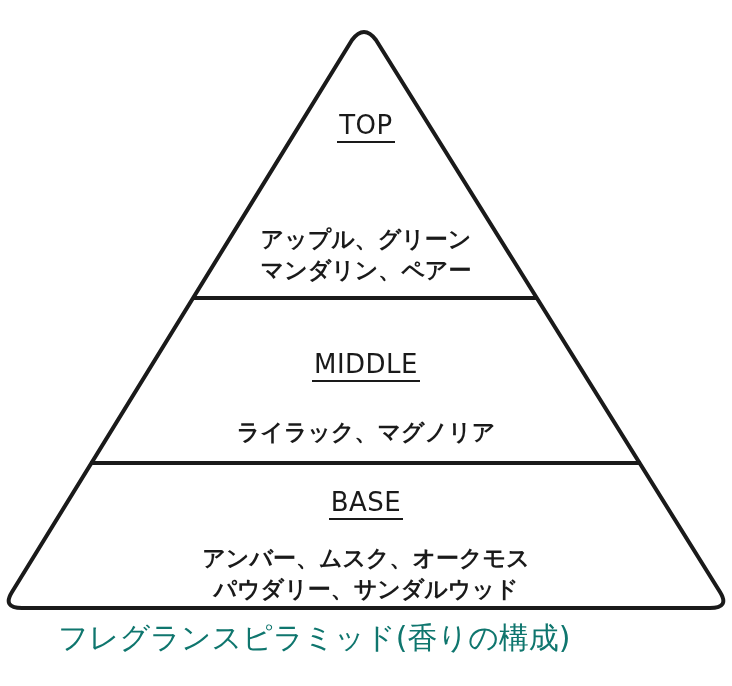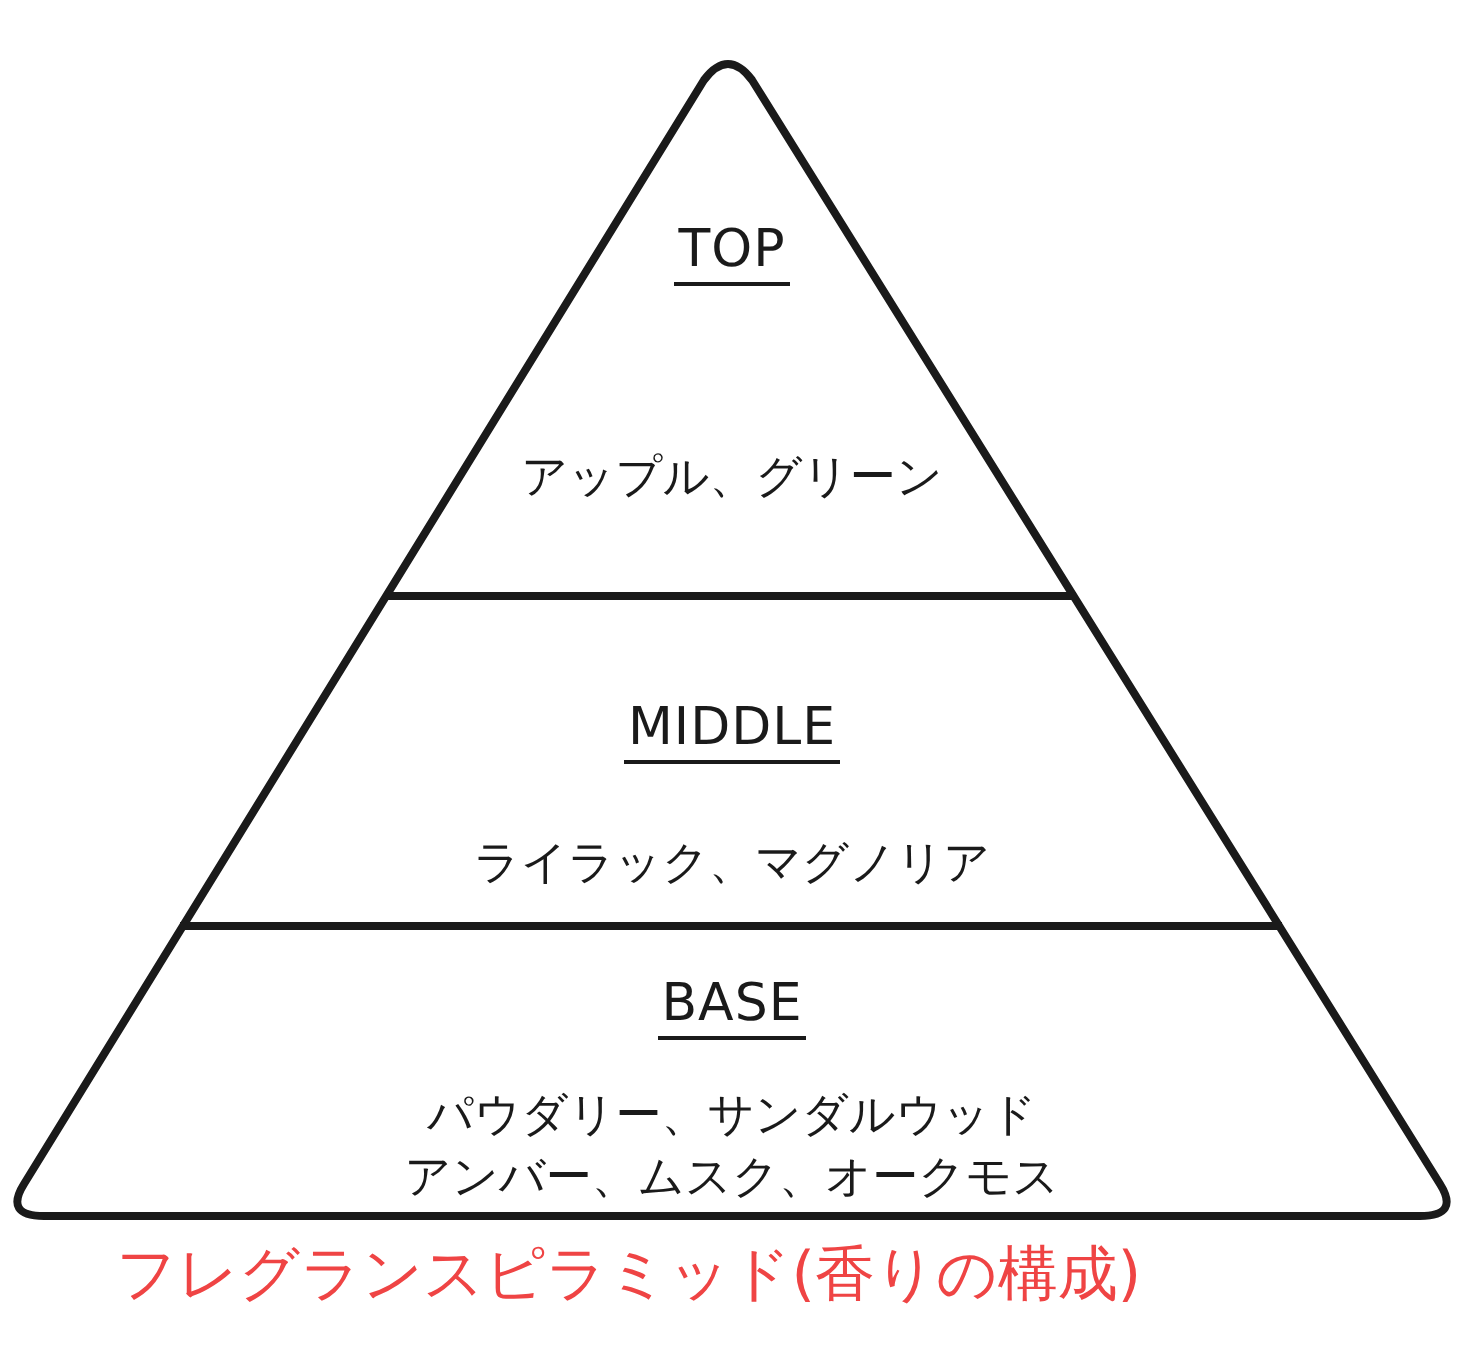--- a/index.html
+++ b/index.html
@@ -37,61 +37,63 @@
       border-bottom: 2.5px solid #1a1a1a;
       padding: 0 2px 3px 2px;
     }
     .tier-notes {
       position: absolute;
       left: 0;
       width: 732px;
       text-align: center;
       font-size: 23px;
       line-height: 31px;
+      font-weight: bold;
     }
     .tier-notes div {
       white-space: nowrap;
     }
     #caption {
       position: absolute;
       left: 58px;
       top: 620px;
       font-size: 30px;
       line-height: 1.2;
       white-space: nowrap;
-      color: #ef4444;
+      color: #0f766e;
     }
   </style>
 </head>
 <body>
 
 <svg id="pyramid-svg" viewBox="0 0 732 686" xmlns="http://www.w3.org/2000/svg">
 
   <path d="M 352 40 Q 364 24 376 40 L 720 592 Q 730 608 710 608 L 22 608 Q 2 608 12 592 Z" fill="none" stroke="#1a1a1a" stroke-width="4" stroke-linejoin="round"></path>
 
   <line x1="193" y1="298" x2="538" y2="298" stroke="#1a1a1a" stroke-width="4"></line>
 
   <line x1="90" y1="463" x2="641" y2="463" stroke="#1a1a1a" stroke-width="4"></line>
 </svg>
 
 <div class="tier-heading" style="top:112px;">
   <span>TOP</span>
 </div>
 <div class="tier-notes" style="top:224px;">
   <div>アップル、グリーン</div>
+  <div>マンダリン、ペアー</div>
 </div>
 
 <div class="tier-heading" style="top:323px;margin-top:28px;">
   <span>MIDDLE</span>
 </div>
 <div class="tier-notes" style="top:417px;">
   <div>ライラック、マグノリア</div>
 </div>
 
 <div class="tier-heading" style="top:489px;">
   <span>BASE</span>
 </div>
 <div class="tier-notes" style="top:543px;">
+  <div>アンバー、ムスク、オークモス</div>
   <div>パウダリー、サンダルウッド</div>
-  <div>アンバー、ムスク、オークモス</div>
 </div>
 
 <div id="caption">フレグランスピラミッド(香りの構成)</div>
 
 </body></html>

